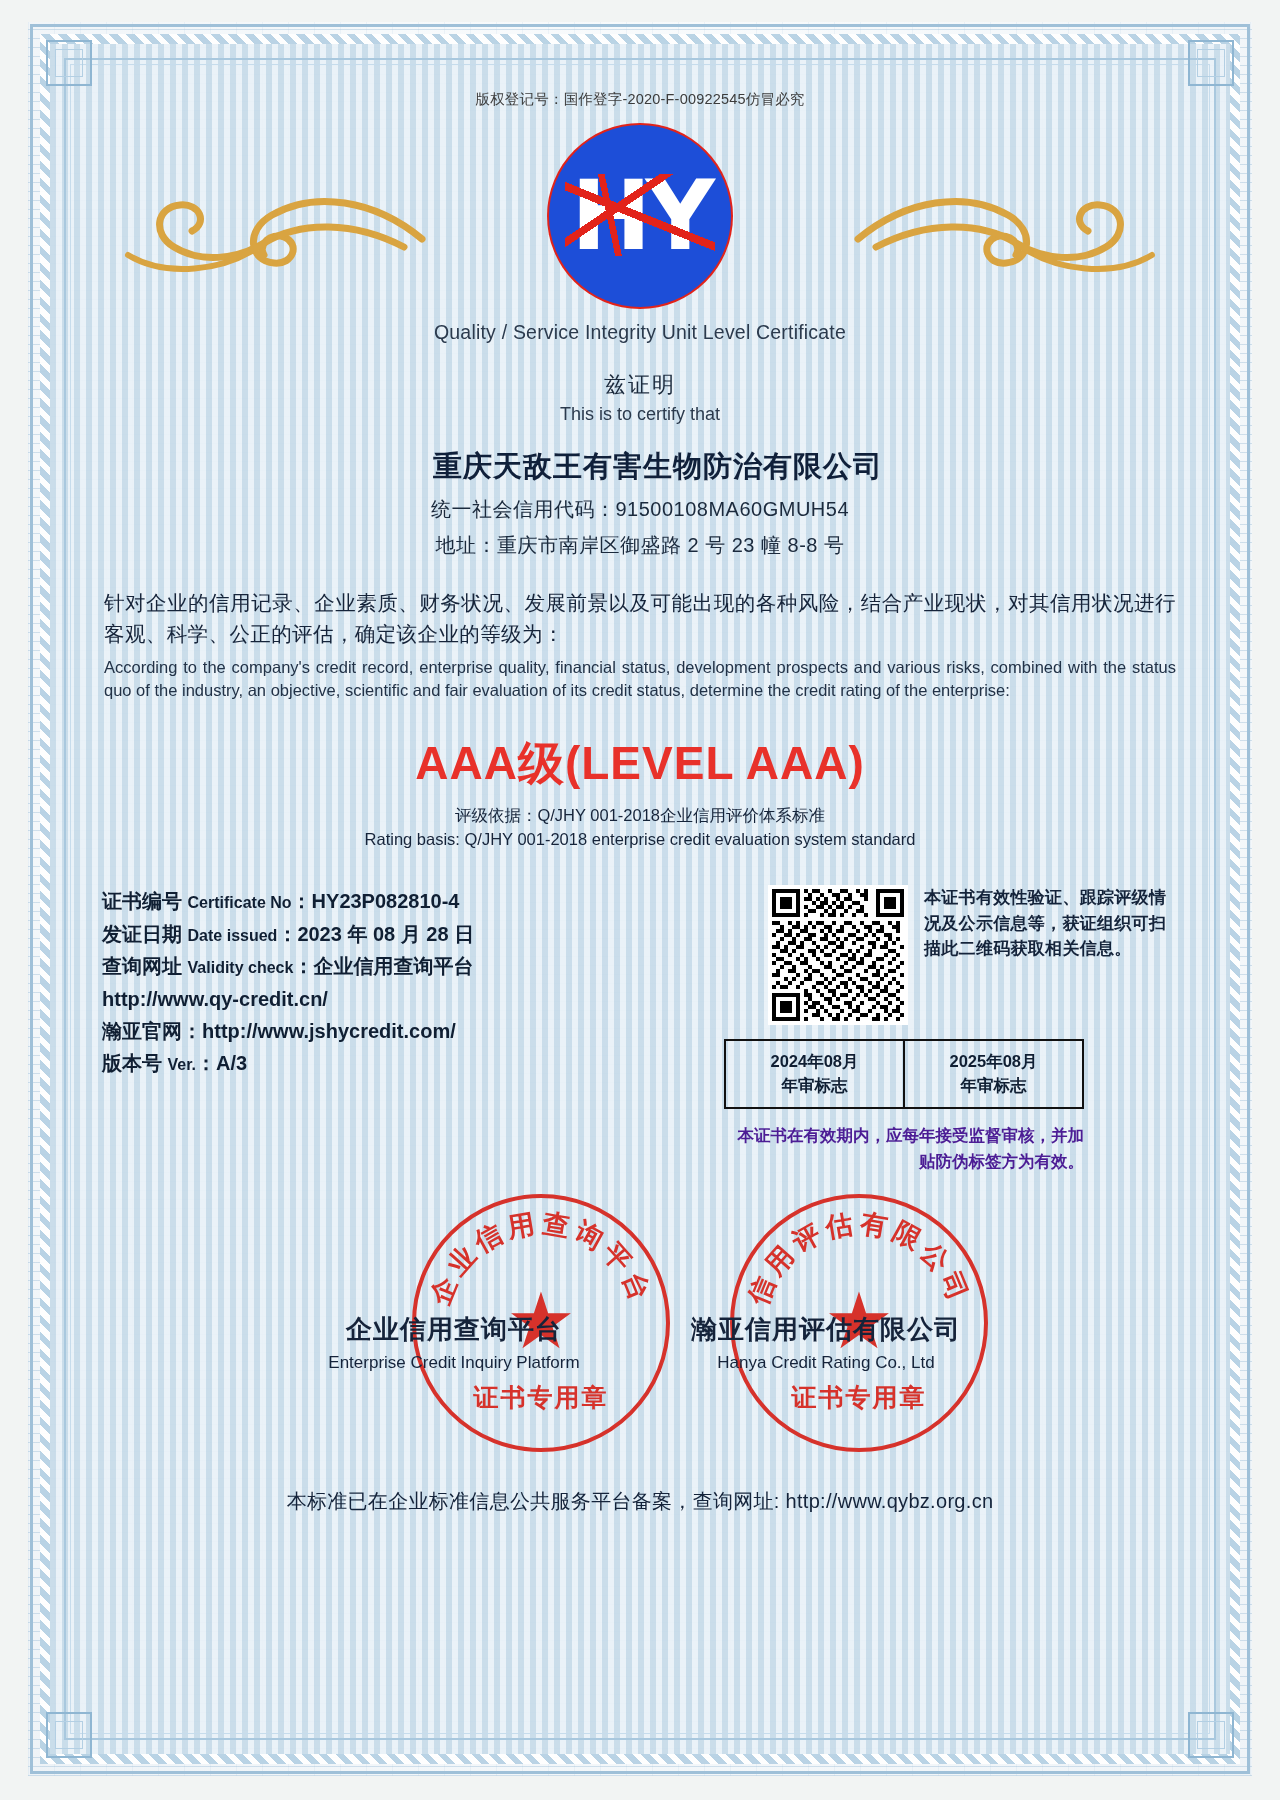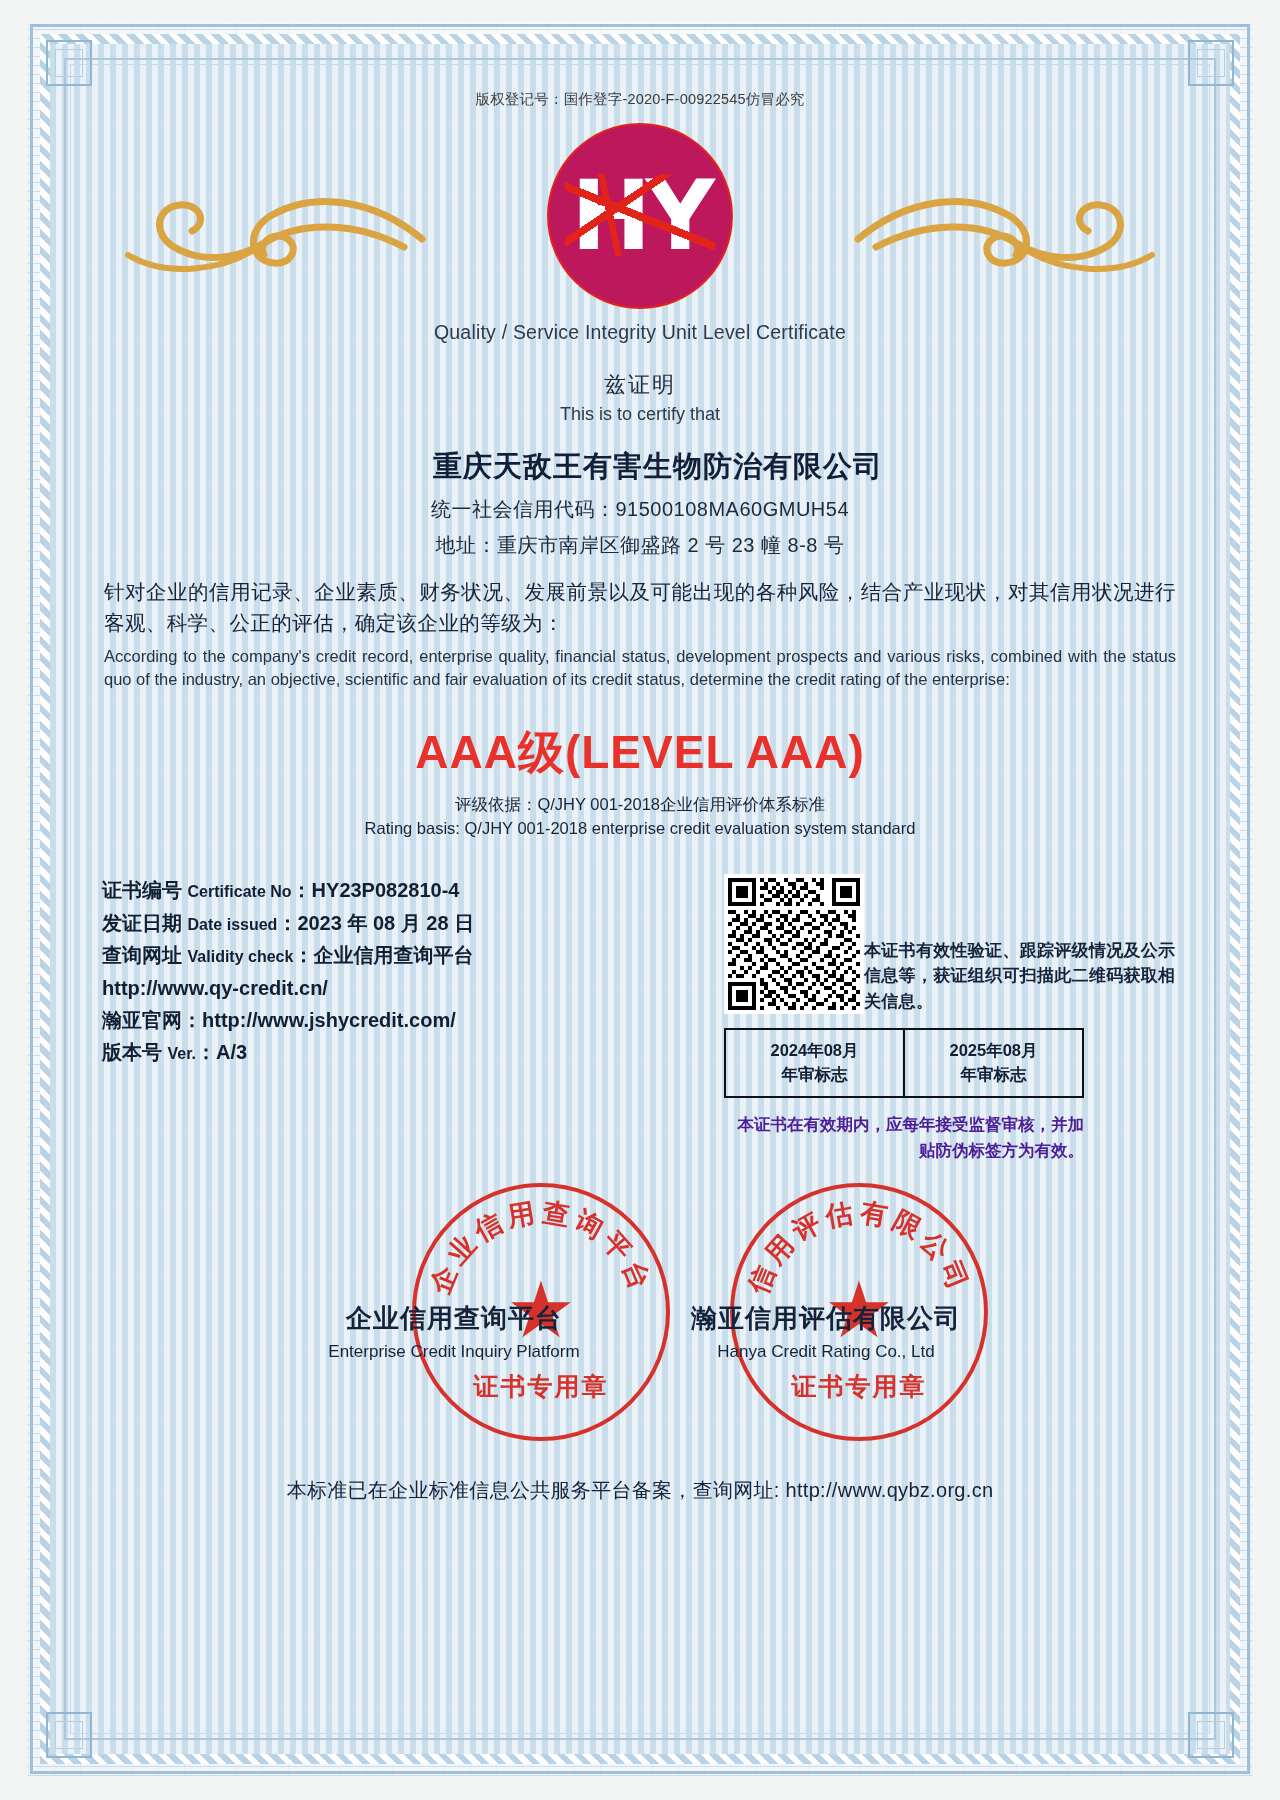--- a/index.html
+++ b/index.html
@@ -90,21 +90,21 @@
     margin-top:2px;
   }
   .flourish{
     position:absolute;top:66px;width:330px;height:110px;
   }
   .flourish.left{left:34px}
   .flourish.right{right:34px;transform:scaleX(-1)}
   .logo-circle{
     position:absolute;left:50%;top:14px;transform:translateX(-50%);
     width:182px;height:182px;border-radius:50%;
-    background:#be185d;
+    background:#1d4ed8;
     display:flex;align-items:center;justify-content:center;
     z-index:3;
     box-shadow:0 0 0 2px #e2231a;
   }
   .logo-mark{
     font-size:96px;font-weight:bold;color:#ffffff;
     font-family:"DejaVu Sans",sans-serif;
     letter-spacing:-6px;
     line-height:1;
     position:relative;
@@ -141,21 +141,21 @@
   }
   .company{
     margin-top:22px;
     font-size:29px;font-weight:bold;color:#10203a;letter-spacing:1px;padding-left:36px;
   }
   .code,.addr{
     margin-top:9px;font-size:20px;color:#1b2a3d;letter-spacing:.5px;
   }
 
   .body-block{
-    margin-top:18px;
+    margin-top:29px;
     text-align:left;
     padding:0 34px;
   }
   .body-cn{
     font-size:20.5px;color:#16243a;line-height:1.5;letter-spacing:.4px;
     text-align:justify;
   }
   .body-en{
     margin-top:6px;
     font-size:16.5px;color:#223247;line-height:1.45;
@@ -185,21 +185,21 @@
   }
   .details{
     width:600px;
     font-size:20px;color:#101f33;
     line-height:1.62;
   }
   .details .lbl-en{font-size:16px;}
   .details .row{white-space:nowrap;}
 
   .qrbox{flex:1;display:flex;flex-direction:column;}
-  .qr-row{display:flex;align-items:flex-end;}
+  .qr-row{display:flex;gap:16px;align-items:flex-start;margin-left:44px;}
   .qr{
     width:140px;height:140px;flex:none;
     background:#fff;
     padding:4px;box-sizing:border-box;
   }
   .qr svg{display:block}
   .qr-note{
     font-size:17px;color:#14233a;line-height:1.5;letter-spacing:.3px;
   }
   .stamps-row{

